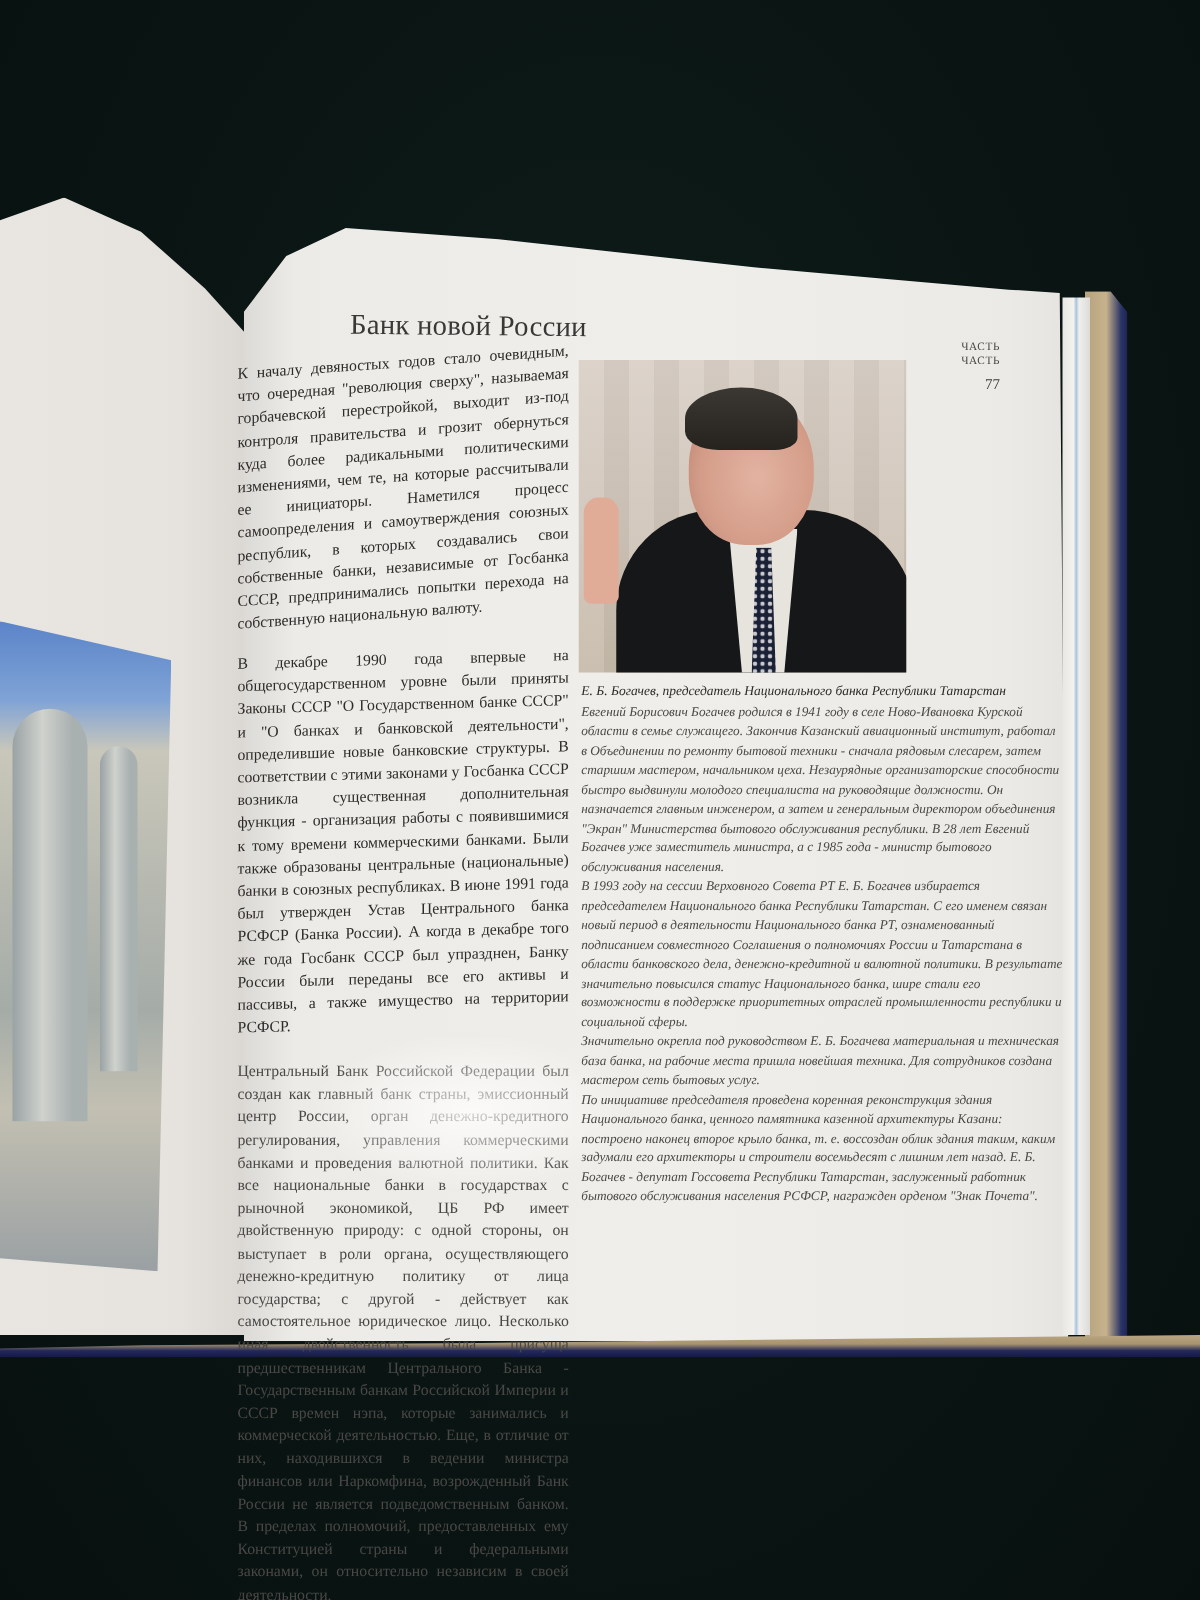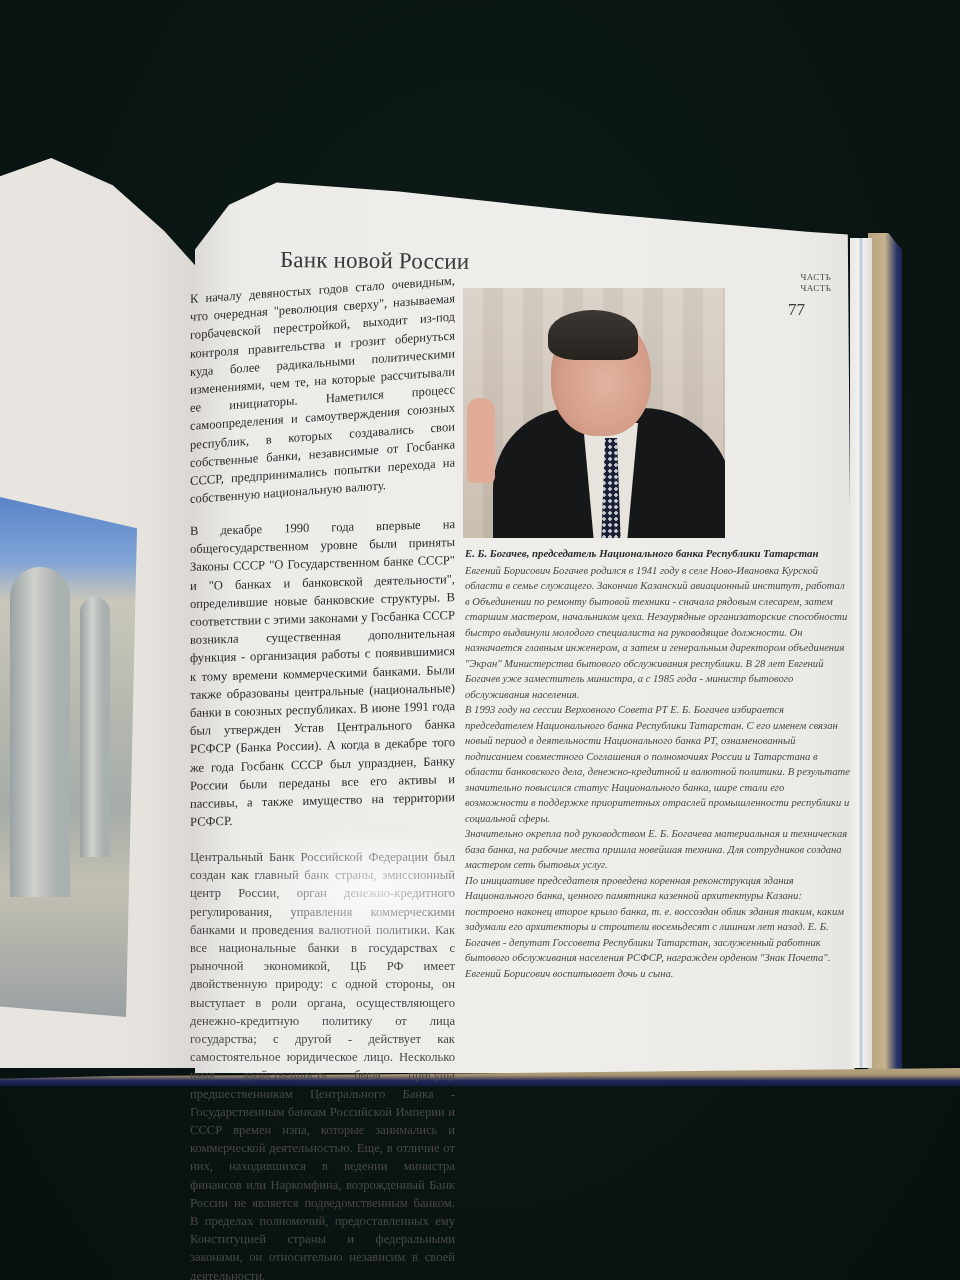--- a/index.html
+++ b/index.html
@@ -52,25 +52,25 @@
     .content {
       position: absolute; left: 160px; top: 240px; width: 720px; height: 780px;
       color: #2e2c2a;
     }
     .page-title {
       position: absolute; left: 120px; top: 8px;
       font-size: 23px; color: #3a3836; letter-spacing: 0.2px;
       transform: rotate(0.6deg);
     }
     .section-label {
-      position: absolute; left: 626px; top: 32px; width: 60px; text-align: center;
+      position: absolute; left: 580px; top: 32px; width: 60px; text-align: right;
       font-size: 9px; line-height: 11px; color: #4a4846; letter-spacing: 0.5px;
     }
     .page-number {
-      position: absolute; left: 628px; top: 60px; font-size: 17px; color: #3c3a38;
+      position: absolute; left: 628px; top: 60px; font-size: 12px; color: #3c3a38;
     }
     .col-left {
       position: absolute; left: 30px; top: 40px; width: 265px;
       font-size: 12.6px; line-height: 18.2px; text-align: justify;
     }
     .col-left p { margin: 0 0 20px 0; }
     .col-left p.skew1 { transform: skewY(-4deg) translateY(10px); transform-origin: 0 0; }
     .col-left p.skew2 { transform: skewY(-1.5deg) translateY(4px); transform-origin: 0 0; }
     .col-left p.faded { color: #4a4846; }
     .glare {
@@ -113,21 +113,21 @@
     .portrait .hand {
       position: absolute; left: 4px; top: 110px; width: 28px; height: 85px;
       background: #e0ac98; border-radius: 12px 12px 6px 6px;
     }
     .col-right {
       position: absolute; left: 305px; top: 306px; width: 385px;
       font-family: "Liberation Serif", serif; font-style: italic;
       font-size: 10.6px; line-height: 15.5px; color: #4a4846;
     }
     .caption-title {
-      font-weight: bold; color: #2c2a28; font-size: 10.8px; margin-bottom: 1px; white-space: nowrap;
+      font-weight: normal; color: #2c2a28; font-size: 10.8px; margin-bottom: 1px; white-space: nowrap;
     }
     .col-right p { margin: 0; font-style: italic; }
   </style>
 </head>
 <body>
 
 <div class="cover"></div>
 <div class="cover-right"></div>
 
 <div class="page-left"></div>
@@ -164,15 +164,14 @@
     <div class="hair"></div>
     <div class="hand"></div>
   </div>
 
   <div class="col-right">
     <div class="caption-title">Е. Б. Богачев, председатель Национального банка Республики Татарстан</div>
     <p>Евгений Борисович Богачев родился в 1941 году в селе Ново-Ивановка Курской области в семье служащего. Закончив Казанский авиационный институт, работал в Объединении по ремонту бытовой техники - сначала рядовым слесарем, затем старшим мастером, начальником цеха. Незаурядные организаторские способности быстро выдвинули молодого специалиста на руководящие должности. Он назначается главным инженером, а затем и генеральным директором объединения "Экран" Министерства бытового обслуживания республики. В 28 лет Евгений Богачев уже заместитель министра, а с 1985 года - министр бытового обслуживания населения.</p>
     <p>В 1993 году на сессии Верховного Совета РТ Е. Б. Богачев избирается председателем Национального банка Республики Татарстан. С его именем связан новый период в деятельности Национального банка РТ, ознаменованный подписанием совместного Соглашения о полномочиях России и Татарстана в области банковского дела, денежно-кредитной и валютной политики. В результате значительно повысился статус Национального банка, шире стали его возможности в поддержке приоритетных отраслей промышленности республики и социальной сферы.</p>
     <p>Значительно окрепла под руководством Е. Б. Богачева материальная и техническая база банка, на рабочие места пришла новейшая техника. Для сотрудников создана мастером сеть бытовых услуг.</p>
     <p>По инициативе председателя проведена коренная реконструкция здания Национального банка, ценного памятника казенной архитектуры Казани: построено наконец второе крыло банка, т. е. воссоздан облик здания таким, каким задумали его архитекторы и строители восемьдесят с лишним лет назад. Е. Б. Богачев - депутат Госсовета Республики Татарстан, заслуженный работник бытового обслуживания населения РСФСР, награжден орденом "Знак Почета".</p>
-    <p>Евгений Борисович воспитывает дочь и сына.</p>
   </div>
 </div>
 
 </body></html>

